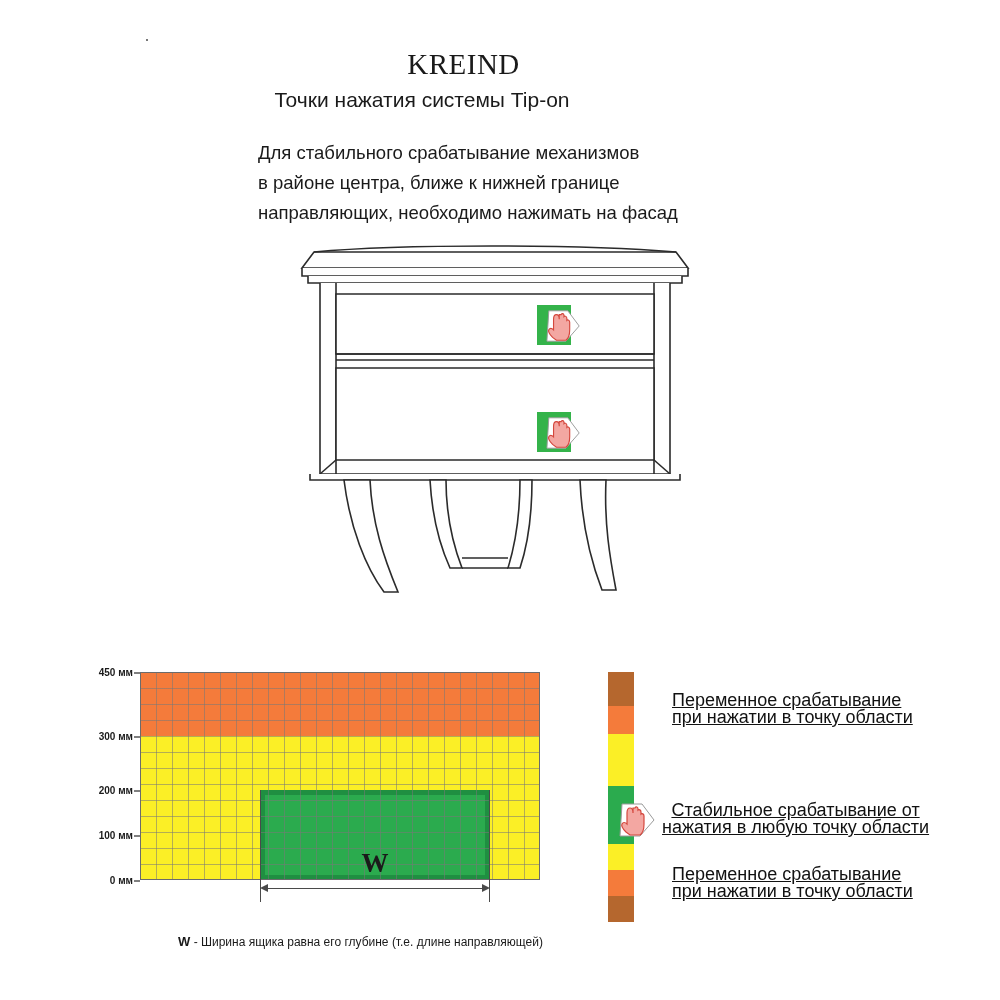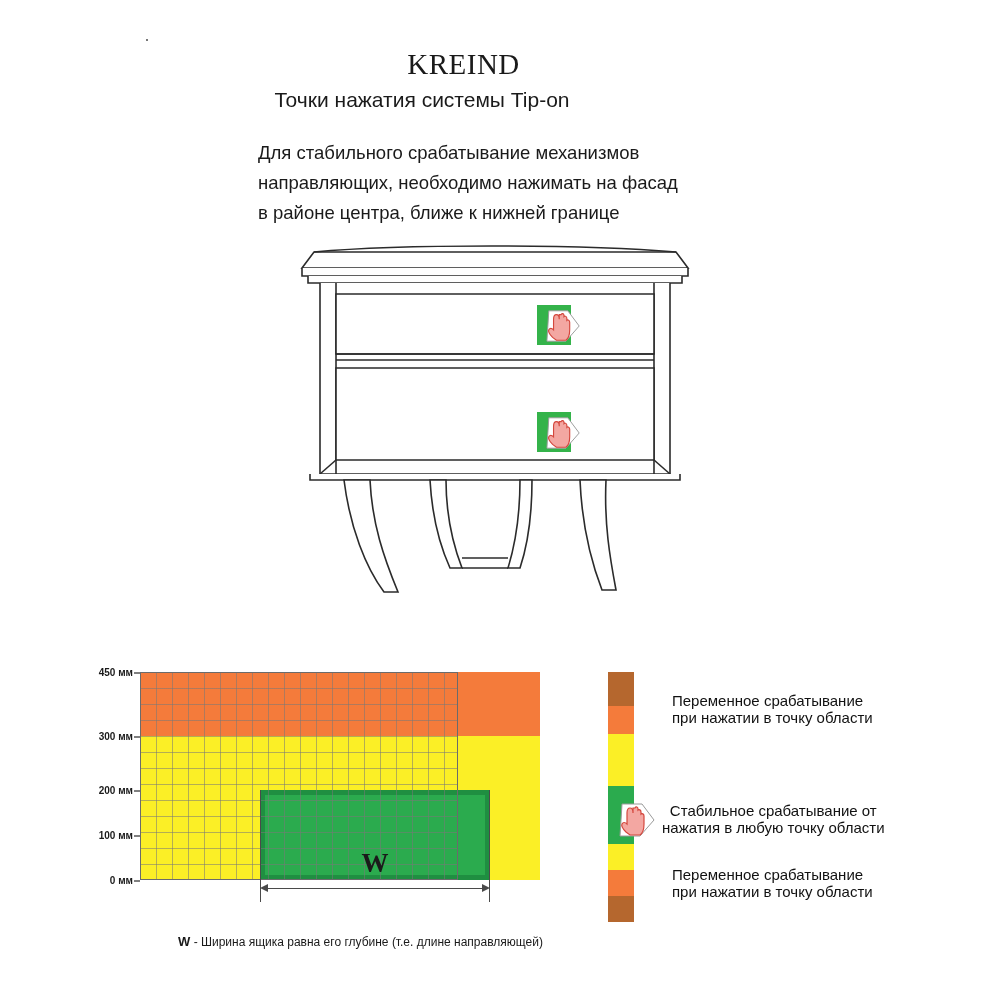--- a/index.html
+++ b/index.html
@@ -80,21 +80,21 @@
     height: 38px;
   }
   #touch-top { left: 537px; top: 305px; }
   #touch-bottom { left: 537px; top: 412px; }
 
   
   .chart {
     position: absolute;
     left: 140px;
     top: 672px;
-    width: 318px;
+    width: 400px;
     height: 208px;
   }
   .chart-grid { position: absolute; inset: 0; }
   .band {
     position: absolute;
     left: 0;
     width: 400px;
   }
   .band-orange-top { top: 0; height: 64px; background: #f47b3b; }
   .band-yellow { top: 64px; height: 144px; background: #fbef26; }
@@ -222,40 +222,41 @@
     position: absolute;
     left: 8px;
     top: 128px;
     width: 44px;
     height: 40px;
   }
 
   .ltext {
     position: absolute;
     left: 64px;
-    font-size: 15px;
+    font-size: 18px;
     line-height: 17px;
     color: #111;
+    text-decoration: underline;
   }
   .ltext.t1 { top: 20px; }
   .ltext.t2 { left: 54px; top: 130px; text-align: center; }
   .ltext.t3 { top: 194px; }
 </style>
 </head>
 <body>
 
 <div class="tiny-dot"></div>
 
 <div class="brand">KREIND</div>
 <div class="subtitle">Точки нажатия системы Tip-on</div>
 
 <div class="intro">
   <div>Для стабильного срабатывание механизмов</div>
+  <div>в районе центра, ближе к нижней границе</div>
   <div>направляющих, необходимо нажимать на фасад</div>
-  <div>в районе центра, ближе к нижней границе</div>
 </div>
 
 <div class="cabinet">
   <svg width="430" height="370" viewBox="0 0 430 370" fill="none" stroke="#2b2b2b" stroke-width="1.6">
 
     <path d="M22 40 L34 24 L396 24 L408 40 Z" fill="#ffffff"></path>
     <path d="M22 40 L22 48 L408 48 L408 40" fill="#ffffff"></path>
     <path d="M28 48 L28 55 L402 55 L402 48" fill="#ffffff"></path>
     <path d="M34 24 C 120 16, 300 16, 396 24" fill="none"></path>
 

